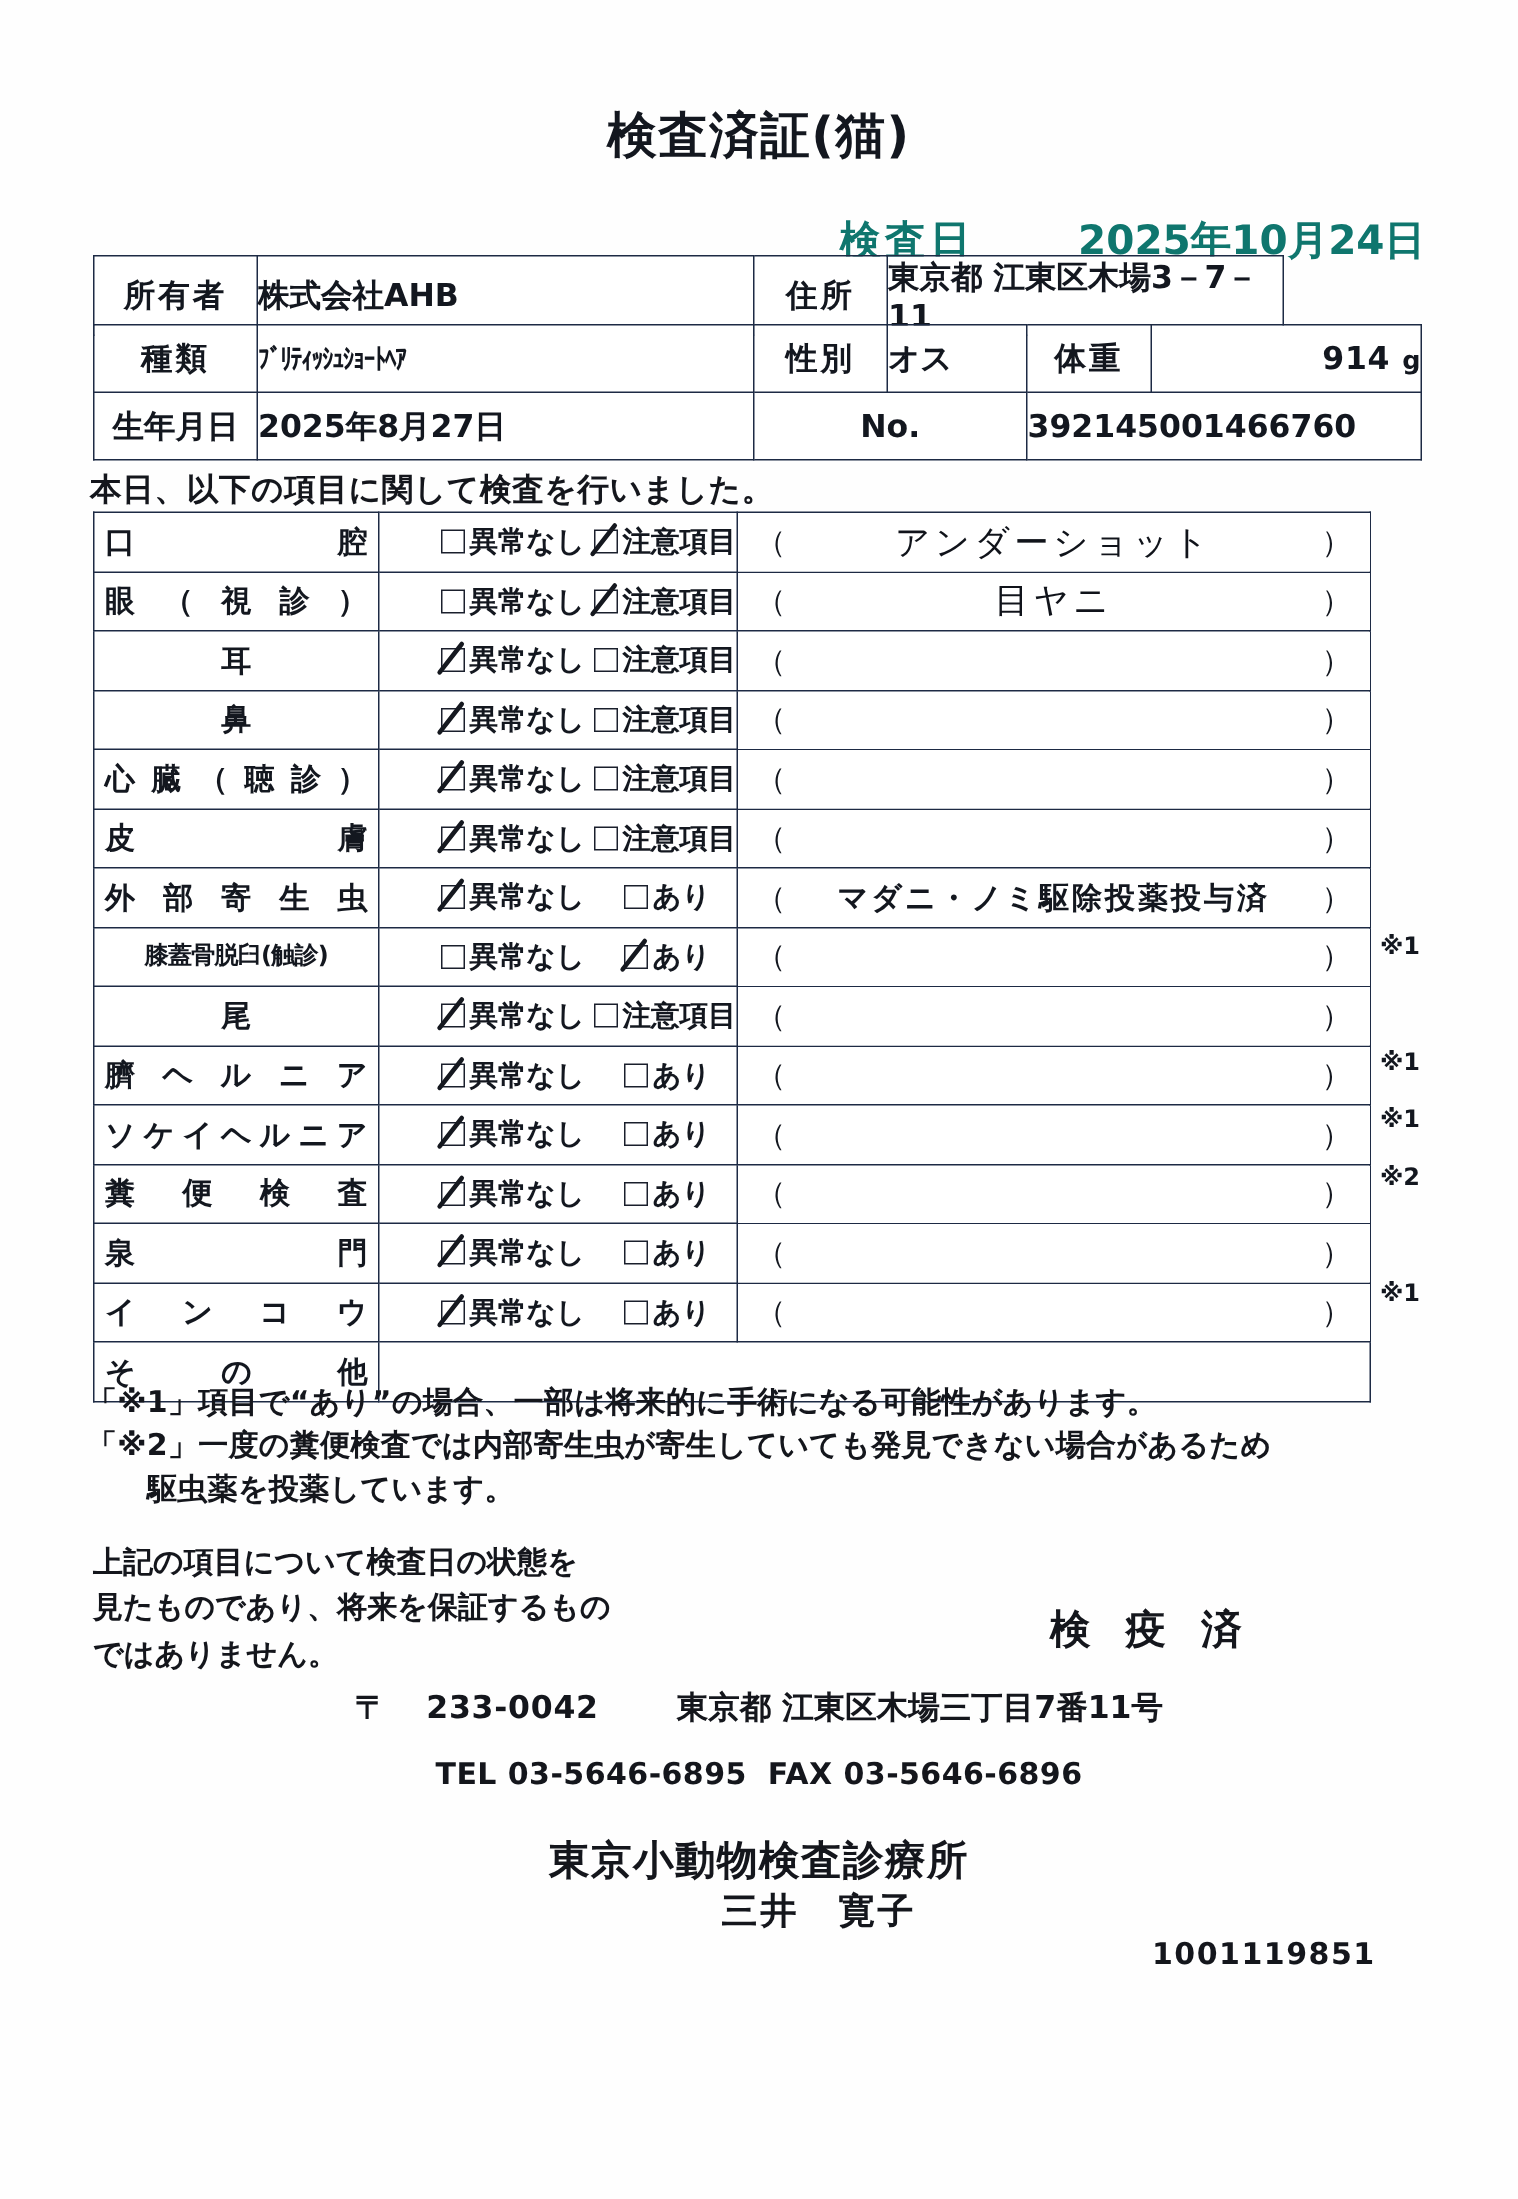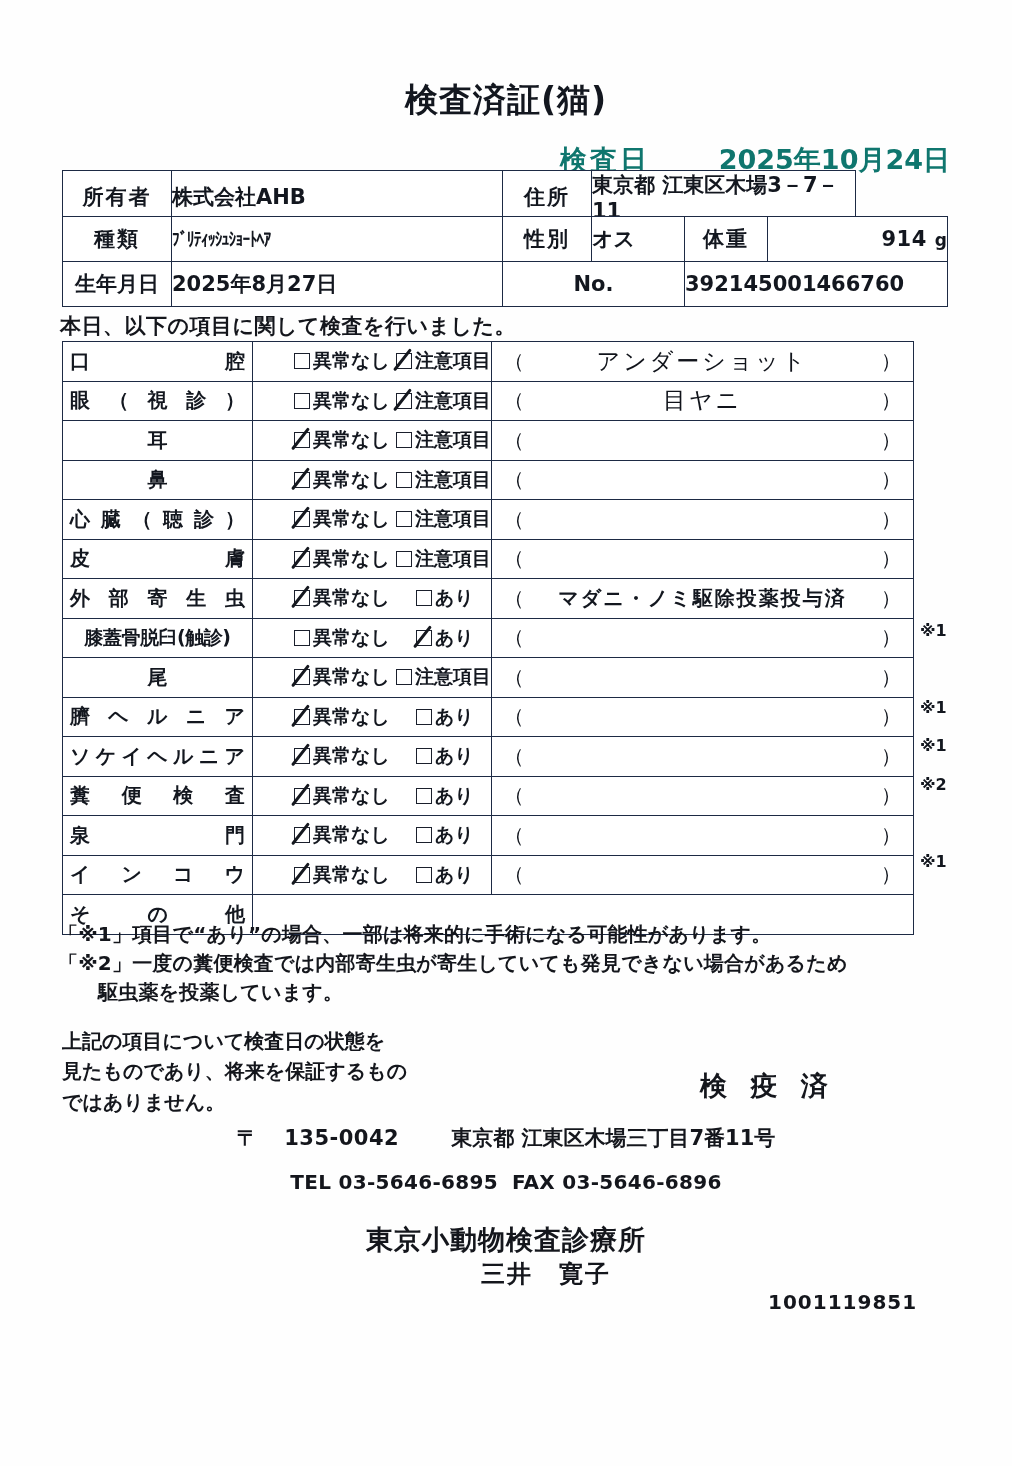--- a/index.html
+++ b/index.html
@@ -17,21 +17,21 @@
   }
   .page {
     position: absolute;
     inset: 0;
     background: #fefefe;
   }
 
   
   .doc-title {
     position: absolute;
-    top: 78px;
+    top: 68px;
     left: 0;
     width: 1012px;
     text-align: center;
     font-size: 33px;
     letter-spacing: 1px;
     font-weight: 600;
     color: #13171f;
   }
 
   
@@ -114,21 +114,21 @@
     font-weight: 600;
     padding: 0 7px;
     font-size: 19px;
   }
   .spread {
     display: flex;
     justify-content: space-between;
     width: 100%;
   }
   .spread.center { justify-content: center; }
-  .spread.tight { font-size: 19px; letter-spacing: -0.5px; justify-content: center;}
+  .spread.tight { font-size: 16px; letter-spacing: -0.5px; justify-content: center;}
   td.opt-cell {
     width: 232px;
     padding-left: 6px;
   }
   .opts { display: flex; align-items: center; padding-left: 35px; }
   .opt {
     display: flex;
     align-items: center;
     white-space: nowrap;
     font-size: 19px;
@@ -729,21 +729,21 @@
   </div>
 
   <div class="disclaimer">
     <div>上記の項目について検査日の状態を</div>
     <div>見たものであり、将来を保証するもの</div>
     <div>ではありません。</div>
   </div>
   <div class="stamp">検 疫 済</div>
 
   <div class="addr">
-    <span class="zip">〒</span><span class="gap"></span><span class="zip">135-0042</span><span class="gap"></span><span class="gap"></span><span>東京都 江東区木場三丁目7番11号</span>
+    <span class="zip">〒</span><span class="gap"></span><span class="zip">233-0042</span><span class="gap"></span><span class="gap"></span><span>東京都 江東区木場三丁目7番11号</span>
   </div>
   <div class="tel">
     <span>TEL 03-5646-6895</span><span class="gap"></span><span>FAX 03-5646-6896</span>
   </div>
   <div class="clinic">東京小動物検査診療所</div>
   <div class="signer">三井　寛子</div>
   <div class="serial">1001119851</div>
 
 <span class="mark-col" style="top: 620.5px;">※1</span>
     <span class="mark-col" style="top: 697.5px;">※1</span>

